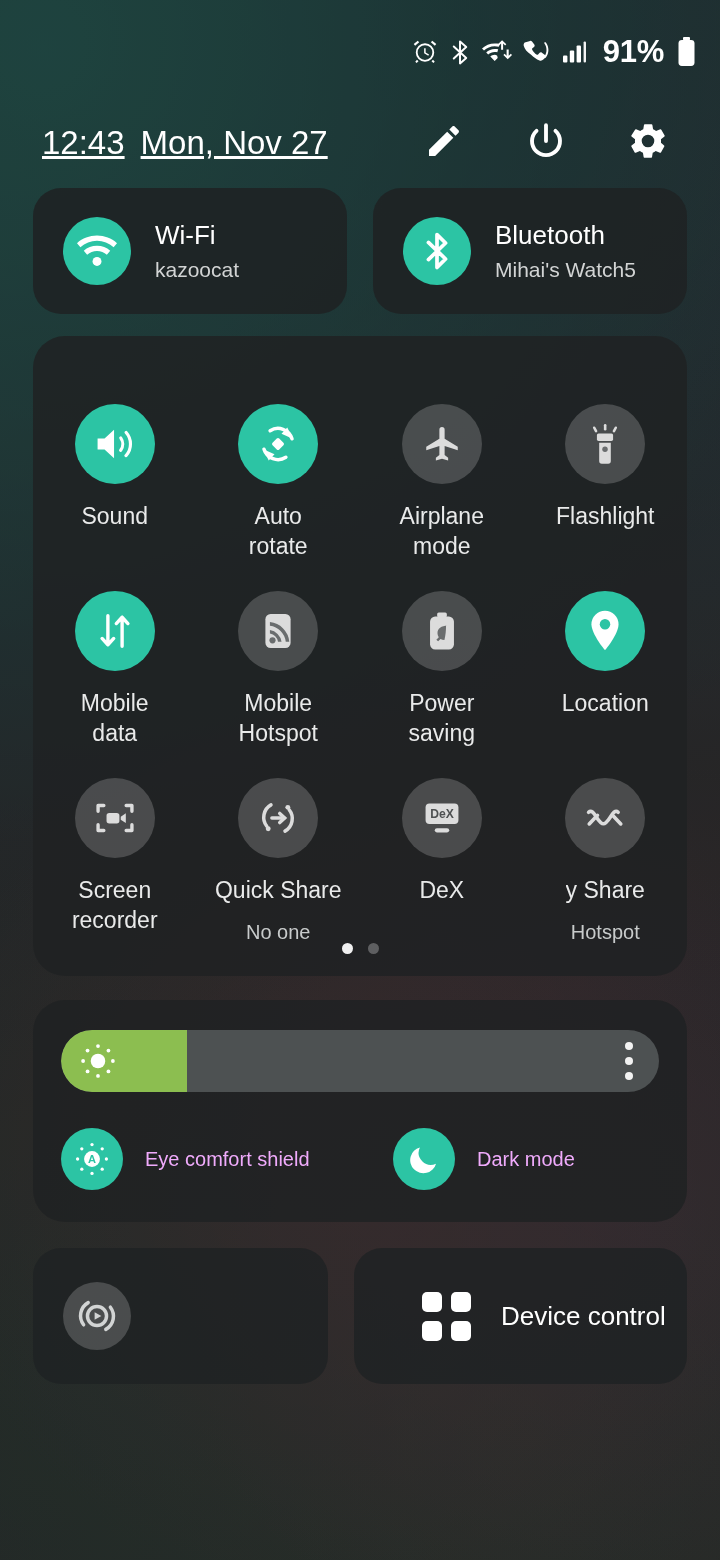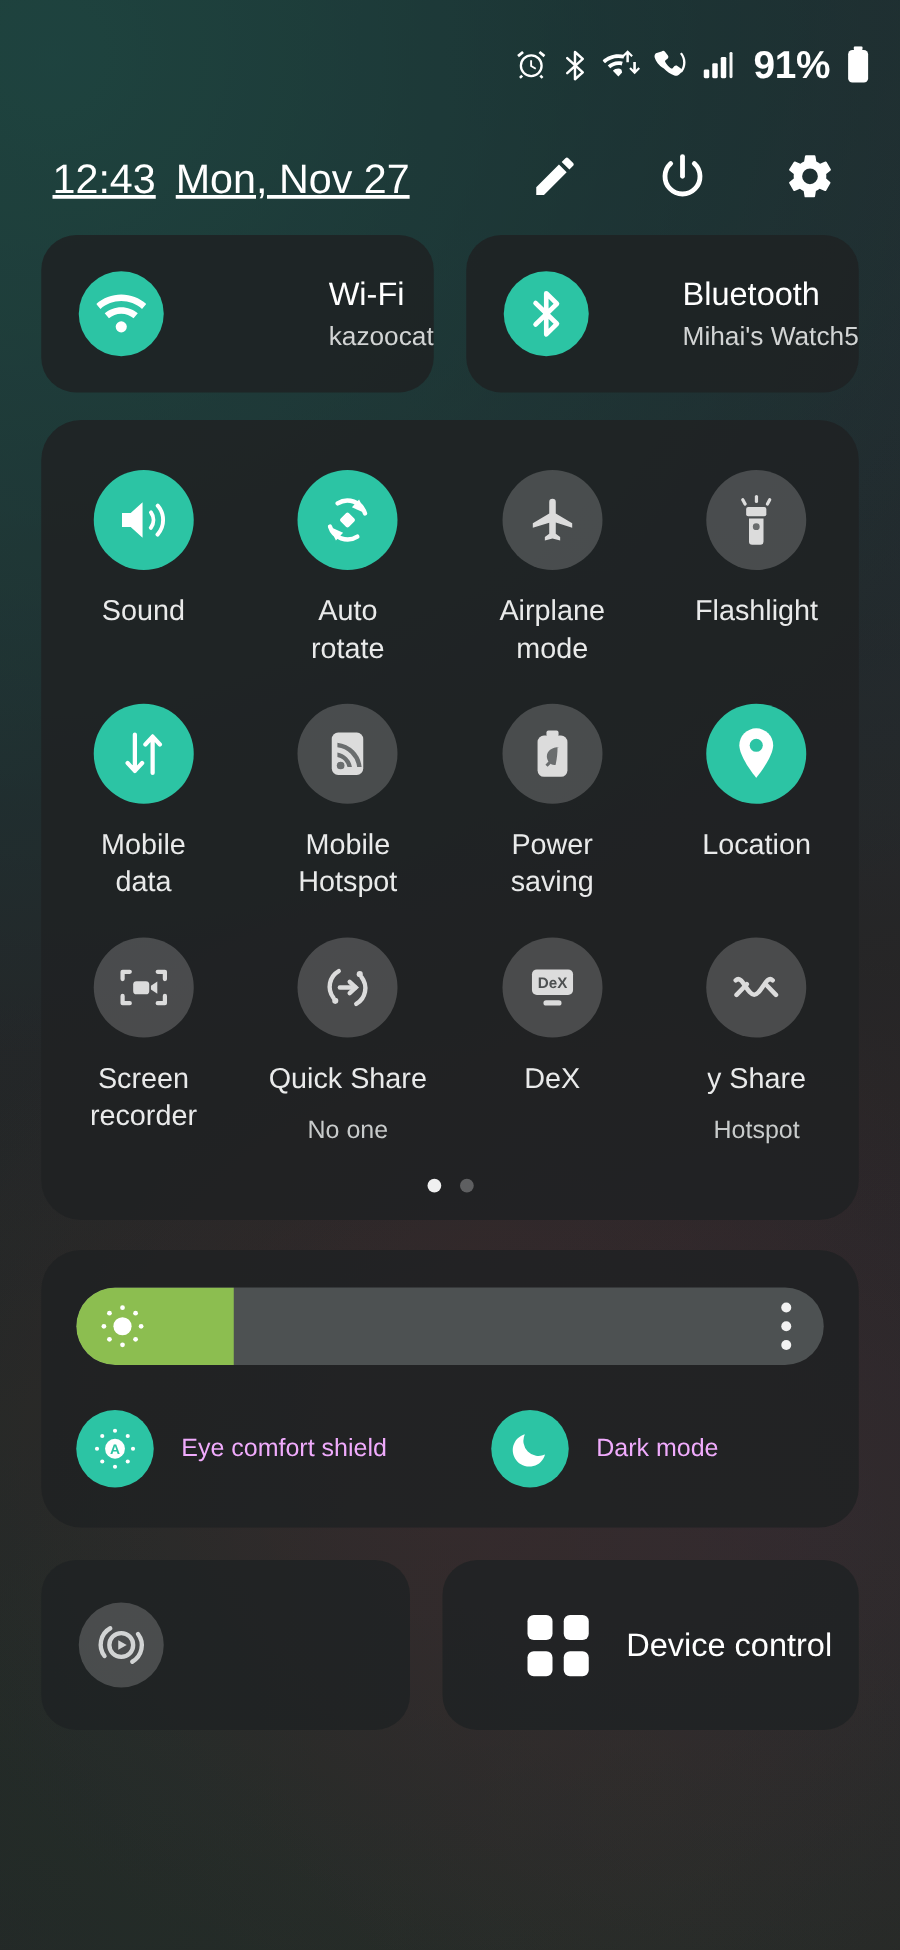--- a/index.html
+++ b/index.html
@@ -58,38 +58,38 @@
   .hdr-btn { width: 44px; height: 44px; display: flex; align-items: center; justify-content: center; }
 
   
   .conn-row {
     position: absolute; top: 188px; left: 33px; right: 33px;
     display: flex; gap: 26px;
   }
   .conn-tile {
     flex: 1; height: 126px; border-radius: 28px;
     background: rgba(31,34,35,0.88);
-    display: flex; align-items: center; padding-left: 30px; gap: 24px; justify-content: space-between;
+    display: flex; align-items: center; padding-left: 30px; gap: 24px;
   }
   .circle {
     border-radius: 50%; display: flex; align-items: center; justify-content: center;
     flex: none;
   }
   .circle.on { background: #2cc4a4; }
   .circle.off { background: rgba(255,255,255,0.19); }
   .conn-icon { width: 68px; height: 68px; }
   .conn-text { display: flex; flex-direction: column; gap: 7px; min-width: 0; }
   .conn-title { color: #ffffff; font-size: 26px; white-space: nowrap; }
   .conn-sub { color: #d2d4d4; font-size: 21px; white-space: nowrap; overflow: hidden; text-overflow: ellipsis; }
 
   
   .qs-panel {
     position: absolute; top: 336px; left: 33px; right: 33px; height: 640px;
     border-radius: 32px; background: rgba(31,34,35,0.86);
-    padding-top: 40px;
+    padding-top: 68px;
   }
   .qs-grid {
     display: grid; grid-template-columns: repeat(4, 1fr);
     row-gap: 30px;
   }
   .qs-tile {
     display: flex; flex-direction: column; align-items: center; gap: 17px;
   }
   .qs-circle { width: 80px; height: 80px; }
   .qs-label {

